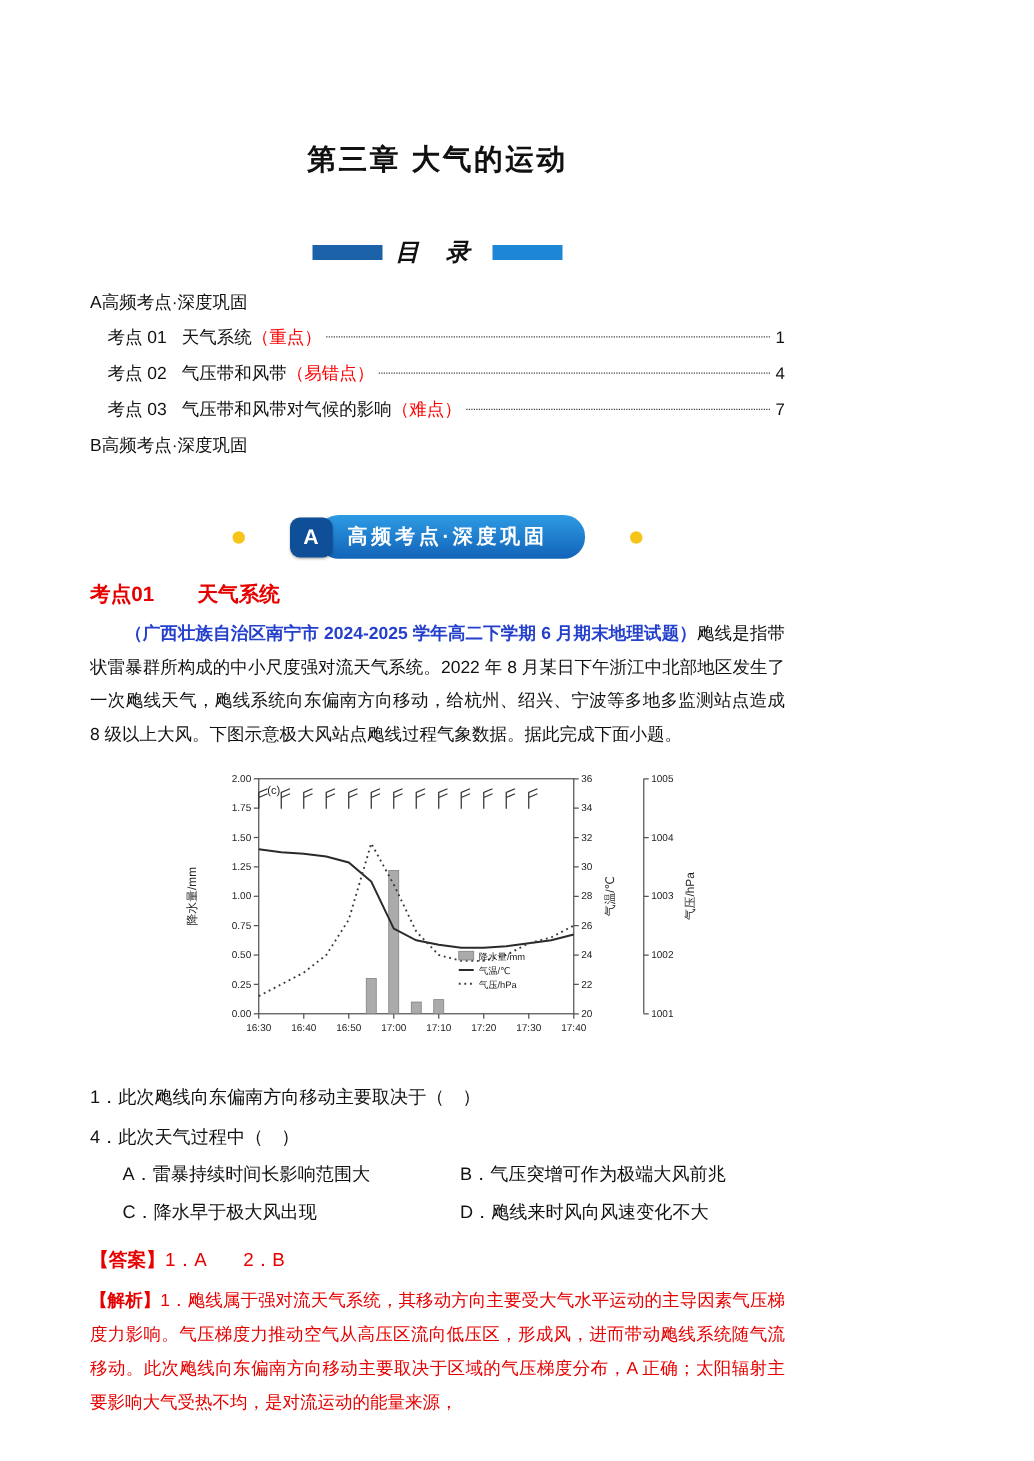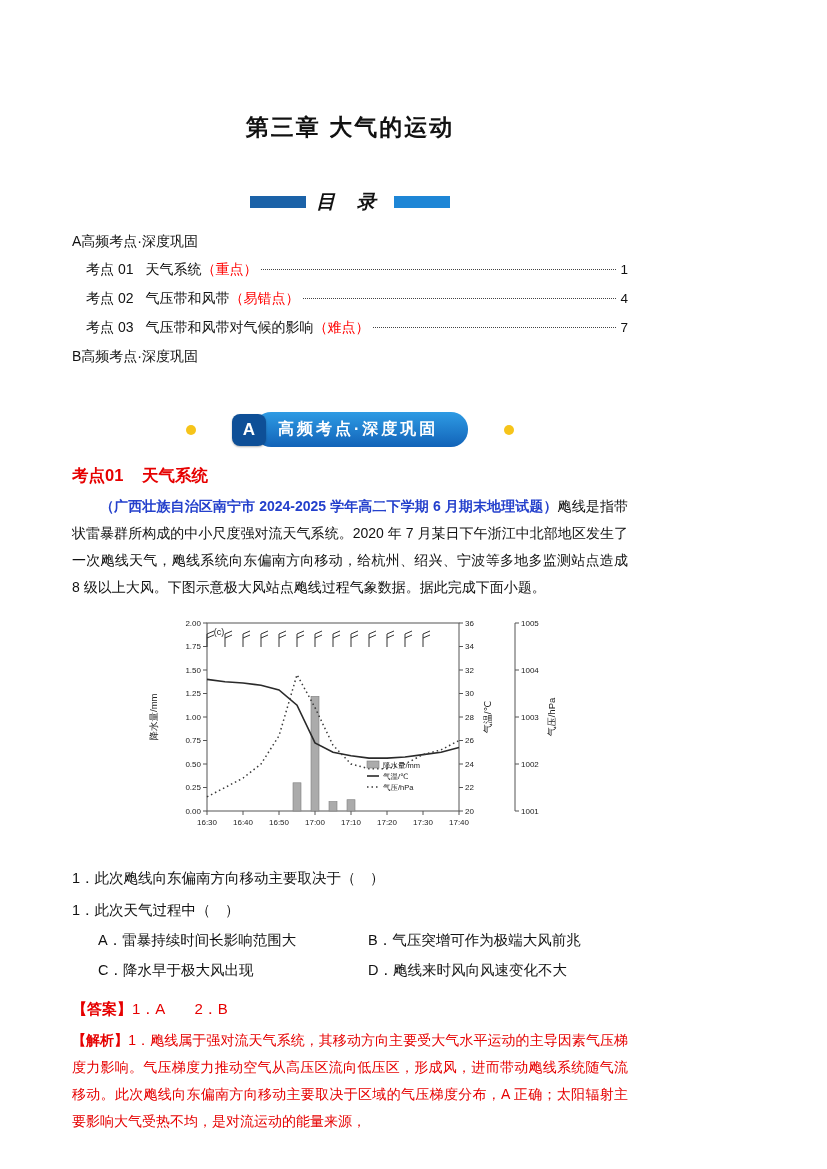--- a/index.html
+++ b/index.html
@@ -24,21 +24,21 @@
 
   .banner-row{display:flex;align-items:center;justify-content:center;margin-top:42px;}
   .dot{width:10px;height:10px;border-radius:50%;background:#f6c41a;flex:0 0 auto;}
   .dot-l{margin-right:36px;}
   .dot-r{margin-left:36px;}
   .banner{display:flex;align-items:center;}
   .banner-letter{background:#0e4f97;color:#fff;font-weight:bold;font-size:17px;padding:6px 11px;border-radius:8px;position:relative;z-index:2;box-shadow:0 1px 2px rgba(0,0,0,.3);}
   .banner-pill{background:linear-gradient(180deg,#2e9be4,#1263b8);color:#fff;font-weight:bold;font-size:16px;letter-spacing:3px;padding:7px 30px 7px 24px;border-radius:17px;margin-left:-12px;}
 
   .kd-head{margin-top:18px;font-size:16.5px;font-weight:bold;color:#e60000;}
-  .kd-num{margin-right:14px;}
+  .kd-num{margin-right:30px;}
 
   .passage{margin-top:6px;font-size:14px;line-height:27px;text-align:justify;text-indent:2em;}
   .src{color:#2440cc;font-weight:bold;}
 
   .chart-wrap{display:flex;justify-content:center;margin:8px 0 4px;}
   #chart-svg{width:430px;height:250px;}
 
   .q{font-size:14.5px;line-height:30px;}
   .stem{margin-top:2px;}
   .opts4{display:grid;grid-template-columns:125px 145px 140px auto;padding-left:26px;}
@@ -99,21 +99,21 @@
     </div>
     <span class="dot dot-r"></span>
   </div>
 
   <div class="kd-head">
     <span class="kd-num">考点01</span>
     <span>天气系统</span>
   </div>
 
   <div class="passage">
-    <span class="src">（广西壮族自治区南宁市 2024-2025 学年高二下学期 6 月期末地理试题）</span><span>飑线是指带状雷暴群所构成的中小尺度强对流天气系统。2020 年 7 月某日下午浙江中北部地区发生了一次飑线天气，飑线系统向东偏南方向移动，给杭州、绍兴、宁波等多地多监测站点造成 8 级以上大风。下图示意极大风站点飑线过程气象数据。据此完成下面小题。</span>
+    <span class="src">（广西壮族自治区南宁市 2024-2025 学年高二下学期 6 月期末地理试题）</span><span>飑线是指带状雷暴群所构成的中小尺度强对流天气系统。2022 年 8 月某日下午浙江中北部地区发生了一次飑线天气，飑线系统向东偏南方向移动，给杭州、绍兴、宁波等多地多监测站点造成 8 级以上大风。下图示意极大风站点飑线过程气象数据。据此完成下面小题。</span>
   </div>
 
   <div class="chart-wrap">
     <svg id="chart-svg" viewBox="0 0 430 250" xmlns="http://www.w3.org/2000/svg">
         <rect x="72" y="14" width="252" height="188" fill="none" stroke="#555"></rect>
         <line x1="68" y1="202" x2="72" y2="202" stroke="#555"></line>
         <text x="66" y="204.5" font-size="8" fill="#222" text-anchor="end">0.00</text>
         <line x1="68" y1="178.5" x2="72" y2="178.5" stroke="#555"></line>
         <text x="66" y="181" font-size="8" fill="#222" text-anchor="end">0.25</text>
         <line x1="68" y1="155" x2="72" y2="155" stroke="#555"></line>
@@ -202,21 +202,21 @@
         <line x1="232" y1="178" x2="244" y2="178" stroke="#3a3a3a" stroke-width="1.5" stroke-dasharray="1.5 3"></line>
         <text x="248" y="181" font-size="7.5" fill="#222" text-anchor="start">气压/hPa</text>
         <text x="0" y="0" font-size="9.5" fill="#222" text-anchor="middle" transform="translate(22 108) rotate(-90)">降水量/mm</text>
         <text x="0" y="0" font-size="9.5" fill="#222" text-anchor="middle" transform="translate(356 108) rotate(-90)">气温/℃</text>
         <text x="0" y="0" font-size="9.5" fill="#222" text-anchor="middle" transform="translate(420 108) rotate(-90)">气压/hPa</text>
       </svg>
   </div>
 
   <div class="q">
     <div class="stem">1．此次飑线向东偏南方向移动主要取决于（　）</div>
-    <div class="stem">1．此次天气过程中（　）</div>
+    <div class="stem">4．此次天气过程中（　）</div>
     <div class="opts2">
       <span>A．雷暴持续时间长影响范围大</span>
       <span>B．气压突增可作为极端大风前兆</span>
       <span>C．降水早于极大风出现</span>
       <span>D．飑线来时风向风速变化不大</span>
     </div>
   </div>
 
   <div class="answer">
     <span class="lbl">【答案】</span><span>1．A　　2．B</span>

